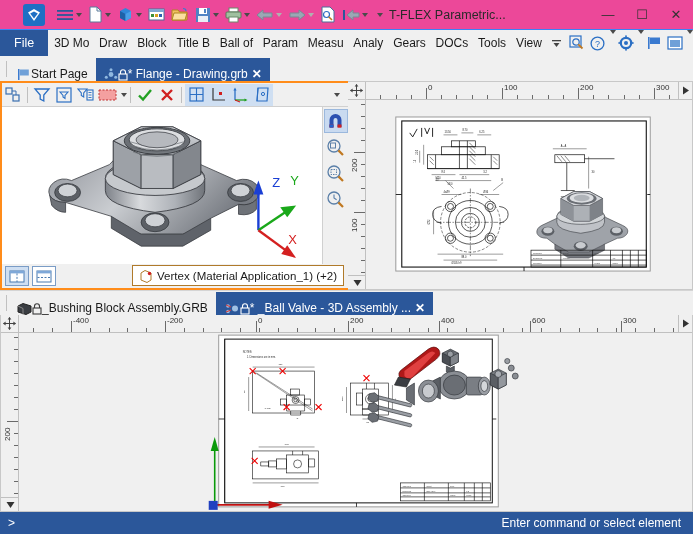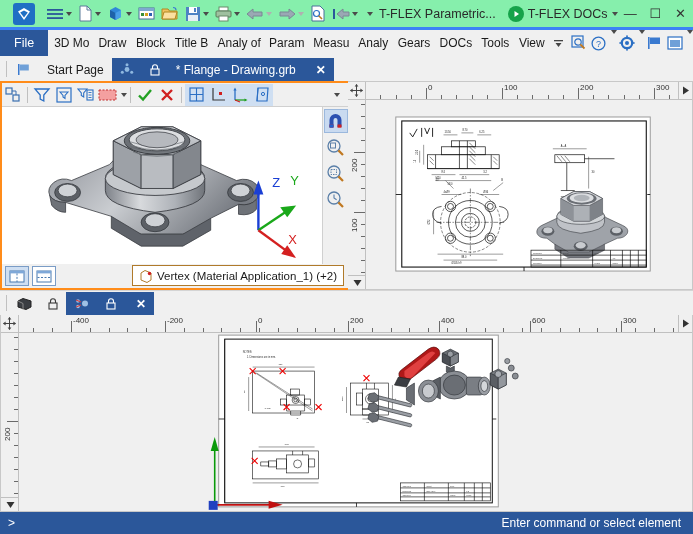--- a/index.html
+++ b/index.html
@@ -9,22 +9,22 @@
     font-size: 12px;
     overflow: hidden;
     background: #f0f0f0;
     color: #1a1a1a;
   }
   #app { width: 693px; height: 534px; display: flex; flex-direction: column; background:#f0f0f0; }
 
   
   .titlebar {
     height: 30px; display: flex; align-items: center;
-    background: #86efac; flex: 0 0 30px; padding-left: 10px;
-    border-bottom: 3px solid #3b82f6;
+    background: #ec4899; flex: 0 0 30px; padding-left: 20px;
+    border-bottom: 1px solid #3b82f6;
   }
   .tb-btn { height: 26px; display: flex; align-items: center; padding: 0 3px; cursor: default; }
   .caret { width:0;height:0;border-left:3px solid transparent;border-right:3px solid transparent;border-top:4px solid #4a4a4a; margin-left:2px; }
   .caret.dim { border-top-color:#b0b0b0; }
   .app-logo { width:22px;height:22px;background:#1f6fc4;border-radius:3px;display:flex;align-items:center;justify-content:center;margin-right:6px; }
   .tb-title { font-size:12.5px; color:#2a2a2a; margin-left:6px; white-space:nowrap; }
   .tb-title2 { font-size:12.5px; color:#2a2a2a; white-space:nowrap; }
   .docs-logo { width:16px;height:16px;border-radius:50%;background:#16a34a;display:inline-flex;align-items:center;justify-content:center;margin-right:4px; }
   .wctl { width:34px;height:29px;display:flex;align-items:center;justify-content:center;font-size:13px;color:#333; }
 
@@ -34,21 +34,21 @@
     background:#2b579a; color:#fff; display:flex;align-items:center;justify-content:center;
     padding:0 14px; font-size:12.5px;
   }
   .menu-item { display:flex;align-items:center;padding:0 6px;font-size:12px;color:#1a1a1a;white-space:nowrap;overflow:hidden; }
   .menu-icon { width:22px;display:flex;align-items:center;justify-content:center; }
 
   
   .tabrow { height:25px; flex:0 0 25px; display:flex; align-items:flex-end; background:#f0f0f0; padding-left:4px; }
   .tabrow.second { background:#f0f0f0; border-top:1px solid #d4d4d4; }
   .tab {
-    height:23px; display:flex; align-items:center; gap:16px; padding:0 8px;
+    height:23px; display:flex; align-items:flex-end; gap:0; padding:0 8px;
     font-size:12px; color:#1a1a1a; background:#f0f0f0; white-space:nowrap;
   }
   .tab.active { background:#2b579a; color:#fff; }
   .tab .tclose { margin-left:4px; font-size:12px; font-weight:bold; }
   .tabsep { width:1px; background:#c0c0c0; height:16px; align-self:center; margin:0 2px; }
 
   
   .pane-top { flex:0 0 206px; display:flex; background:#f0f0f0; }
   .pane-3d { width:348px; display:flex; flex-direction:column; border:2px solid #ff8c1a; border-right:none; background:#fff; }
   .pane-draw-top { flex:1; display:flex; flex-direction:column; background:#f0f0f0; border:1px solid #c8c8c8; border-left:none; }
@@ -191,42 +191,33 @@
     </div>
     <div class="tb-btn">
       <svg width="18" height="14" viewBox="0 0 18 14">
           <rect x="1" y="2" width="2" height="10" fill="#2b579a"></rect>
           <path d="M11 2L5 7l6 5v-3h6V5h-6z" fill="#9aa8b4" stroke="#7a8894"></path>
         </svg>
       <span class="caret"></span>
     </div>
     <span class="caret" style="margin-left:6px;"></span>
     <span class="tb-title">T-FLEX Parametric...</span>
-    <span style="margin-left:12px;display:flex;align-items:center;">
-      <span class="docs-logo">
-        <svg width="10" height="10" viewBox="0 0 10 10">
-            <polygon points="3.5,2 8,5 3.5,8" fill="#fff"></polygon>
-          </svg>
-      </span>
-      <span class="tb-title2">T-FLEX DOCs</span>
-      <span class="caret" style="margin-left:4px;"></span>
-    </span>
     <span style="flex:1"></span>
     <span class="wctl">—</span>
     <span class="wctl">☐</span>
     <span class="wctl close">✕</span>
   </div>
 
   <div class="menubar">
     <div class="menu-file">File</div>
     <div class="menu-item">3D Mo</div>
     <div class="menu-item">Draw</div>
     <div class="menu-item">Block</div>
     <div class="menu-item">Title B</div>
-    <div class="menu-item">Analy of</div>
+    <div class="menu-item">Ball of</div>
     <div class="menu-item">Param</div>
     <div class="menu-item">Measu</div>
     <div class="menu-item">Analy</div>
     <div class="menu-item">Gears</div>
     <div class="menu-item">DOCs</div>
     <div class="menu-item">Tools</div>
     <div class="menu-item">View</div>
     <div class="menu-icon">
       <svg width="11" height="11" viewBox="0 0 11 11">
           <rect x="1" y="2" width="9" height="1.3" fill="#444"></rect>
@@ -752,36 +743,38 @@
             <path d="M1 4l5-2.5L14 4v6l-5 2.5L1 10z" fill="#3a3d42" stroke="#222"></path>
             <path d="M1 4l5 2.5v6" fill="none" stroke="#888"></path>
           </svg>
       </span>
       <span>
         <svg width="10" height="12" viewBox="0 0 10 12">
             <path d="M2.5 5V3.3a2.5 2.5 0 015 0V5" fill="none" stroke="#3a3a3a" stroke-width="1.1"></path>
             <rect x="1" y="5" width="8" height="6" fill="none" stroke="#3a3a3a" stroke-width="1.1"></rect>
           </svg>
       </span>
+      <span>_Bushing Block Assembly.GRB</span>
     </div>
     <div class="tab active">
       <span>
         <svg width="16" height="13" viewBox="0 0 16 13">
             <circle cx="11" cy="6.5" r="3" fill="#9fc0e4"></circle>
             <circle cx="4" cy="4" r="1.8" fill="#9fc0e4"></circle>
             <circle cx="4" cy="9.5" r="1.8" fill="#9fc0e4"></circle>
             <path d="M2 3l5 2M2 10l5-2" stroke="#d04040" stroke-width="1.1"></path>
           </svg>
       </span>
       <span>
         <svg width="10" height="12" viewBox="0 0 10 12">
             <path d="M2.5 5V3.3a2.5 2.5 0 015 0V5" fill="none" stroke="#fff" stroke-width="1.1"></path>
             <rect x="1" y="5" width="8" height="6" fill="none" stroke="#fff" stroke-width="1.1"></rect>
           </svg>
       </span>
+      <span>* _Ball Valve - 3D Assembly ...</span>
       <span class="tclose">✕</span>
     </div>
   </div>
 
   <div class="pane-bottom">
     <div class="hruler">
       <div class="hr-corner">
         <svg width="13" height="13" viewBox="0 0 13 13">
             <path d="M6.5 0.5v12M0.5 6.5h12" stroke="#444" stroke-width="1"></path>
             <polygon points="6.5,0 4.6,2.6 8.4,2.6" fill="#444"></polygon>

